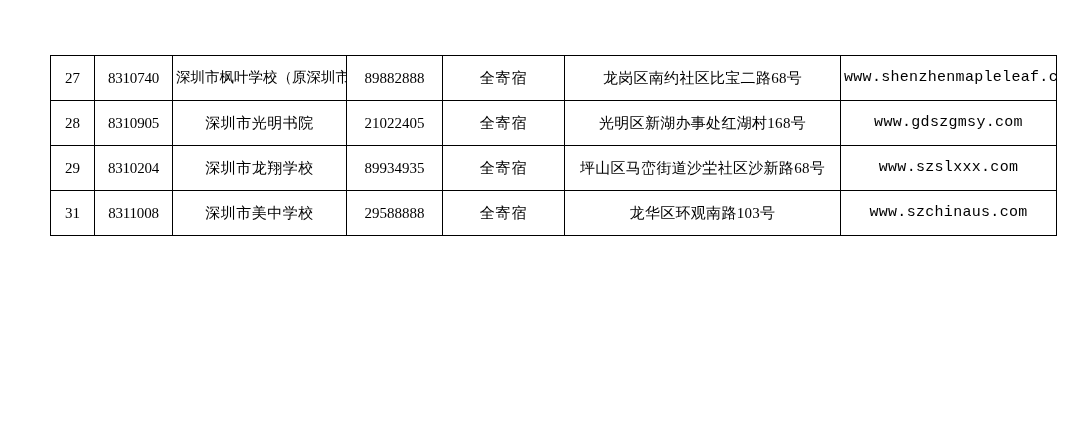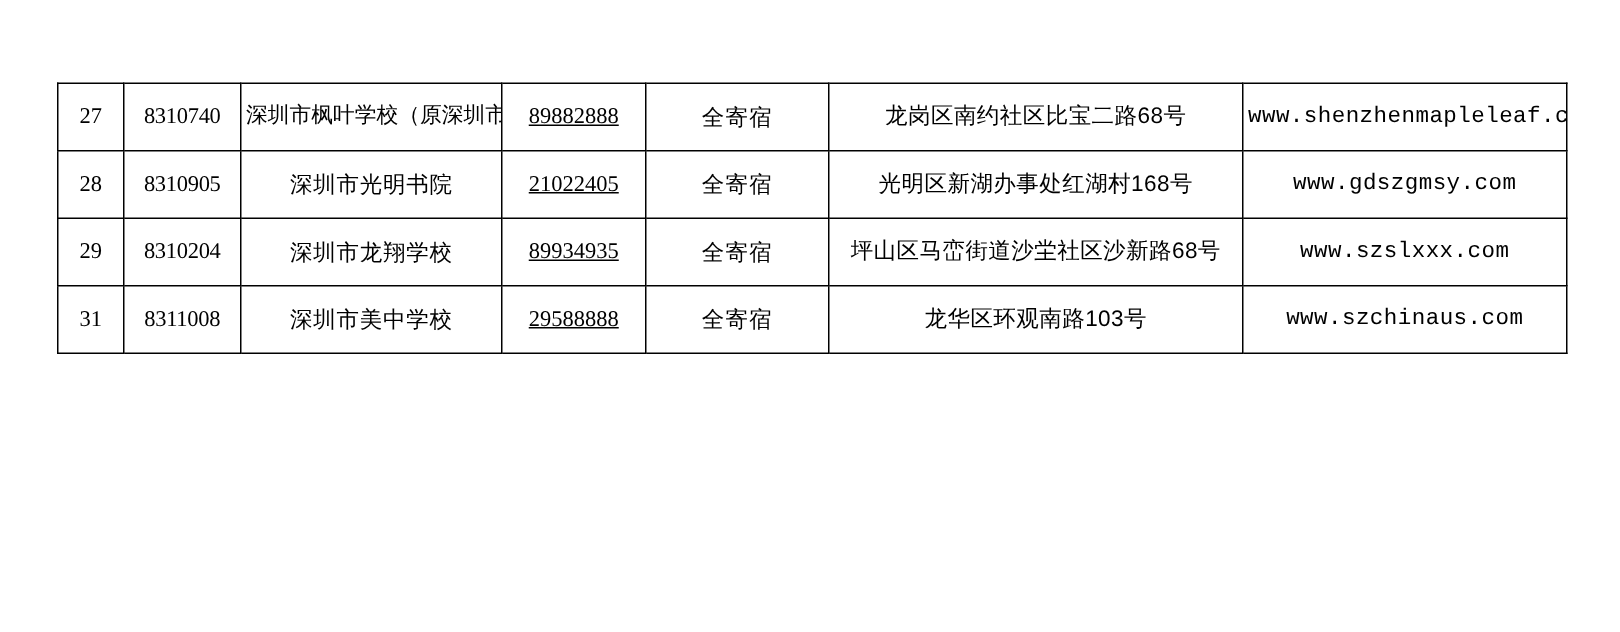--- a/index.html
+++ b/index.html
@@ -15,21 +15,21 @@
     overflow: hidden;
   }
   .page {
     position: relative;
     width: 1080px;
     height: 421px;
     background: #ffffff;
   }
   .table-wrap {
     position: absolute;
-    left: 38px;
+    left: 50px;
     top: 55px;
     width: 1006px;
   }
   table.school-table {
     border-collapse: collapse;
     width: 1006px;
     table-layout: fixed;
     background: #ffffff;
   }
   table.school-table td {
@@ -73,33 +73,32 @@
     letter-spacing: -0.3px;
   }
   td.name-cell.two-line {
     font-size: 14.5px;
     letter-spacing: 0px;
     line-height: 1.35;
   }
   td.phone-cell {
     font-family: "Liberation Serif", serif;
     font-size: 16px;
-    text-decoration: underline;
   }
   td.board-cell {
     font-family: "DejaVu Sans", sans-serif;
     font-size: 15px;
     letter-spacing: 0.8px;
   }
   td.board-cell.tight {
     font-size: 14px;
     letter-spacing: -0.5px;
   }
   td.addr-cell {
-    font-family: Liberation Sans, sans-serif;
+    font-family: Liberation Serif, serif;
     font-size: 15px;
     letter-spacing: 0.3px;
   }
   td.site-cell {
     font-family: "Liberation Mono", monospace;
     font-size: 13.5px;
     letter-spacing: 0.3px;
   }
 </style>
 </head>

